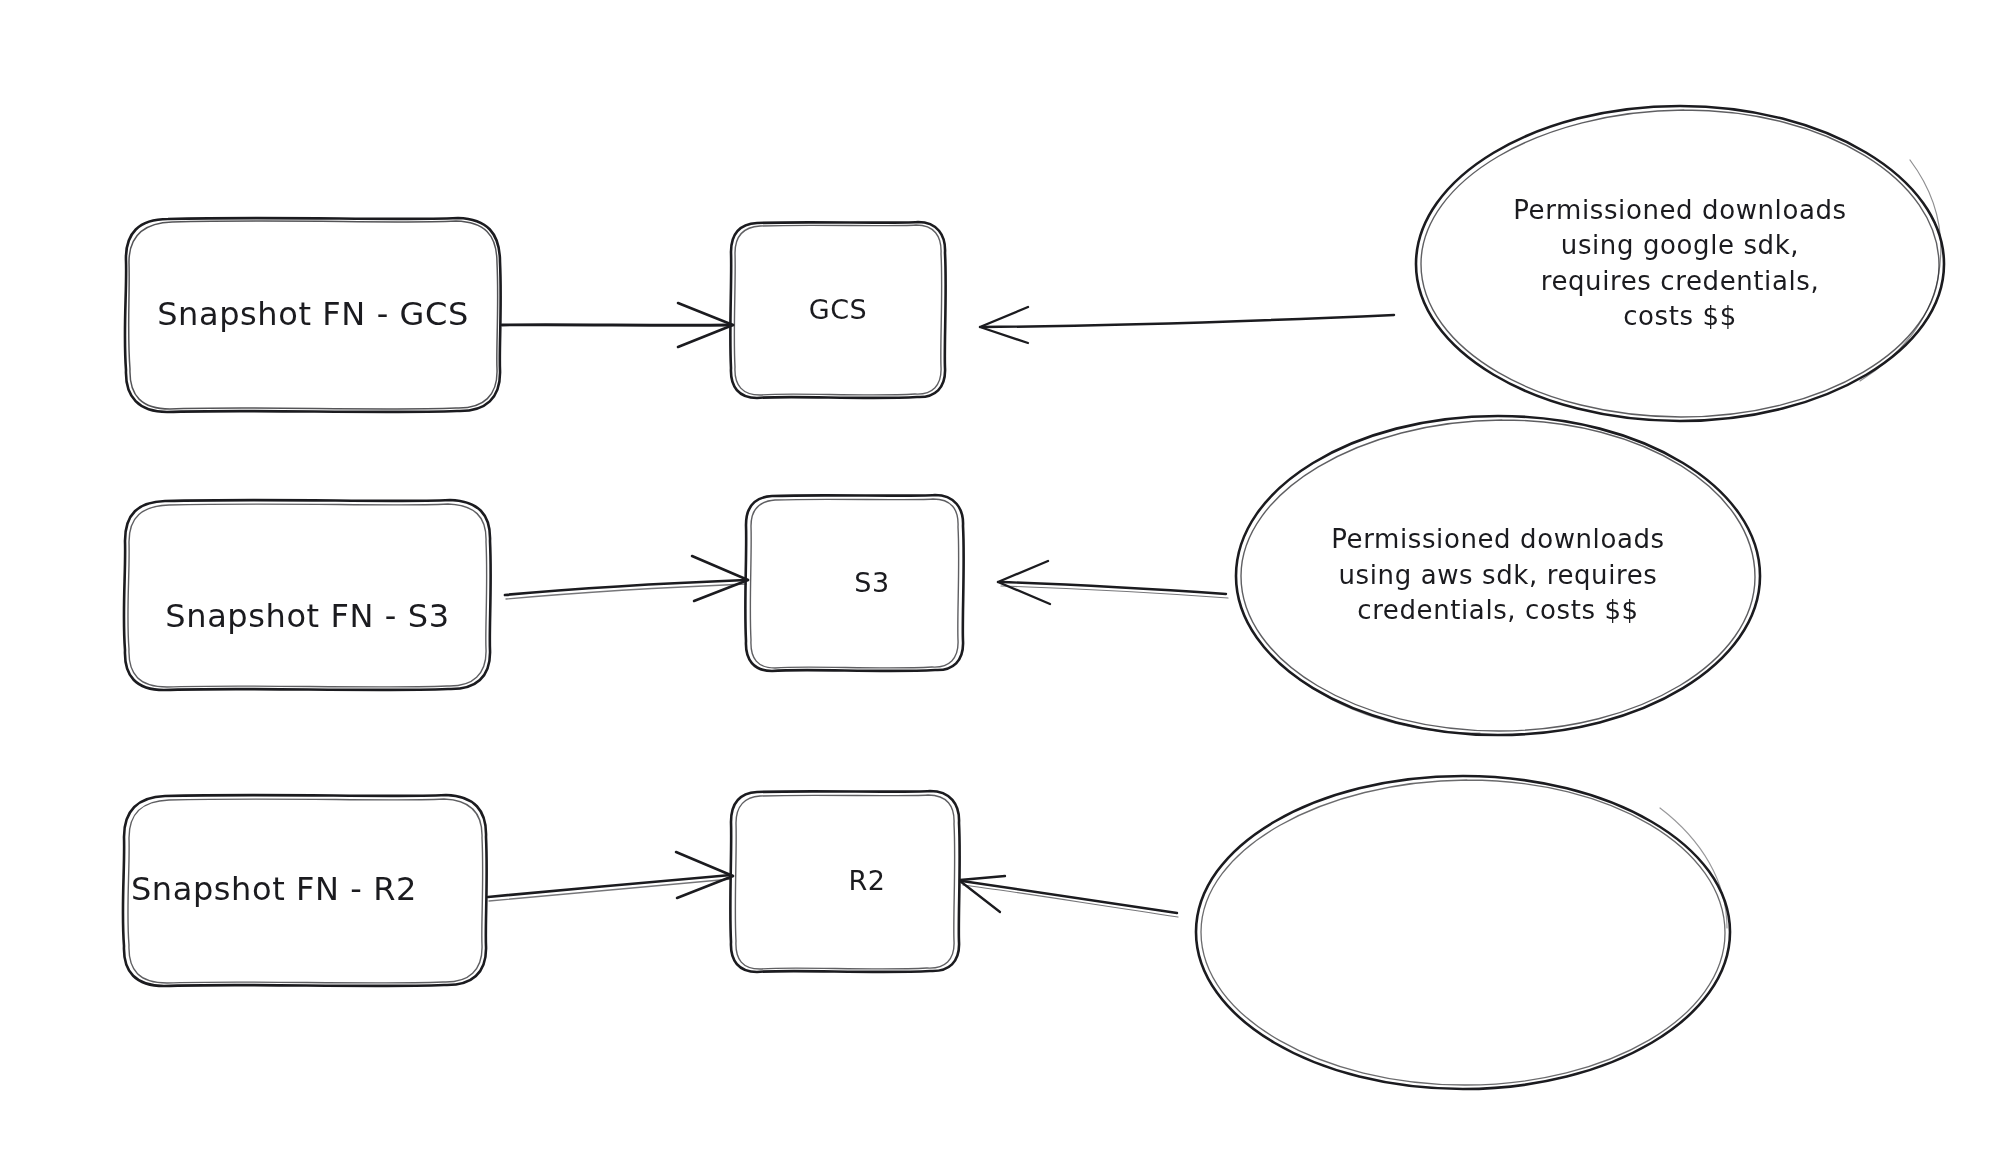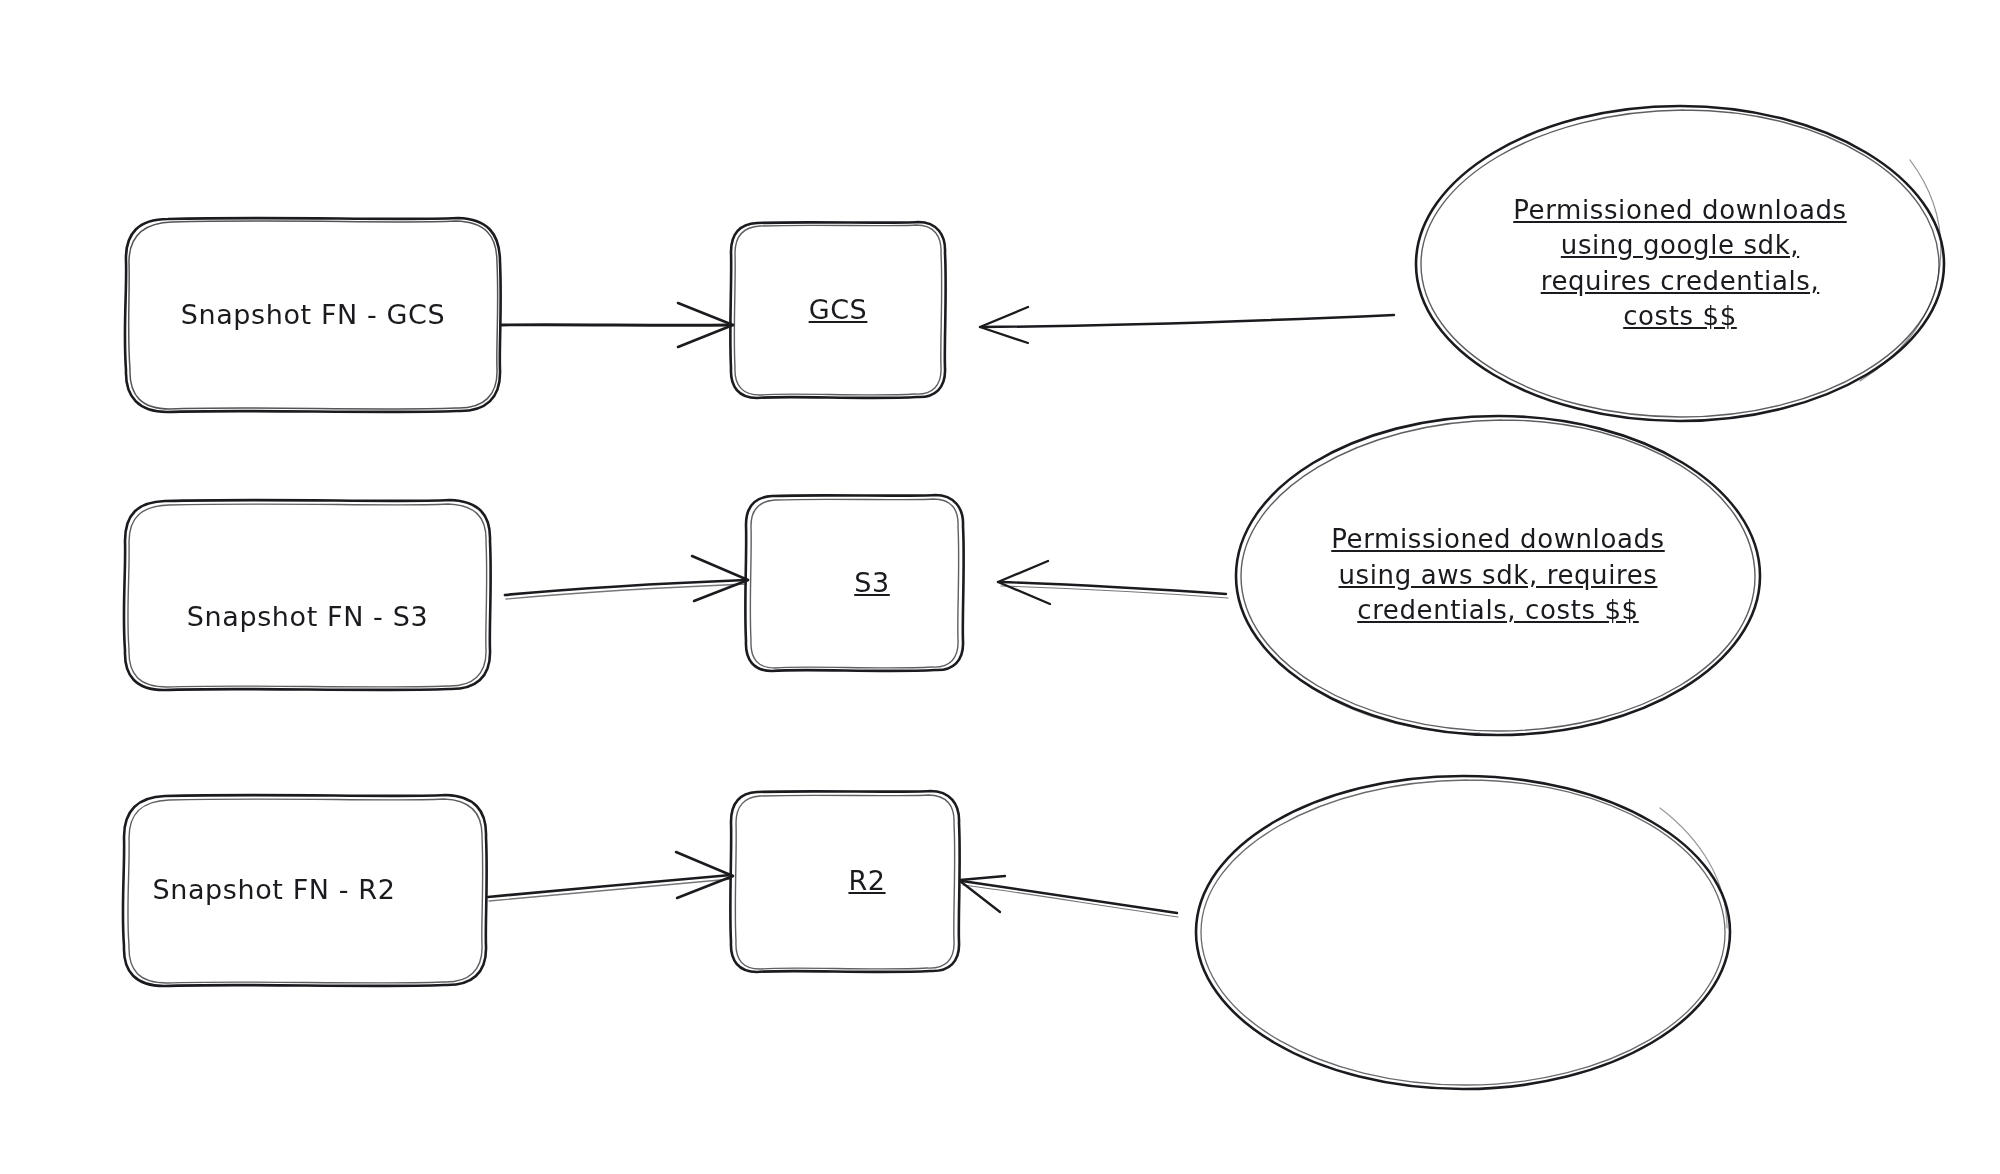--- a/index.html
+++ b/index.html
@@ -30,30 +30,28 @@
     text-align: center;
     color: #1b1b1f;
     font-family: "DejaVu Sans", sans-serif;
     font-weight: 400;
     letter-spacing: 0.6px;
     white-space: pre-line;
     line-height: 1.30;
     pointer-events: none;
   }
   .box-label {
-    font-size: 27px;
+    font-size: 32px;
   }
   .store-label {
     font-size: 27px;
-    text-decoration: underline;
   }
   .note-label {
     font-size: 26px;
     line-height: 1.36;
-    text-decoration: underline;
   }
 </style>
 </head>
 <body>
 
 <div id="canvas-root">
 
   <svg id="sketch-svg" viewBox="0 0 2000 1174" xmlns="http://www.w3.org/2000/svg">
     <defs></defs>
     <g fill="none" stroke="#1b1b1f" stroke-linecap="round" stroke-linejoin="round">

